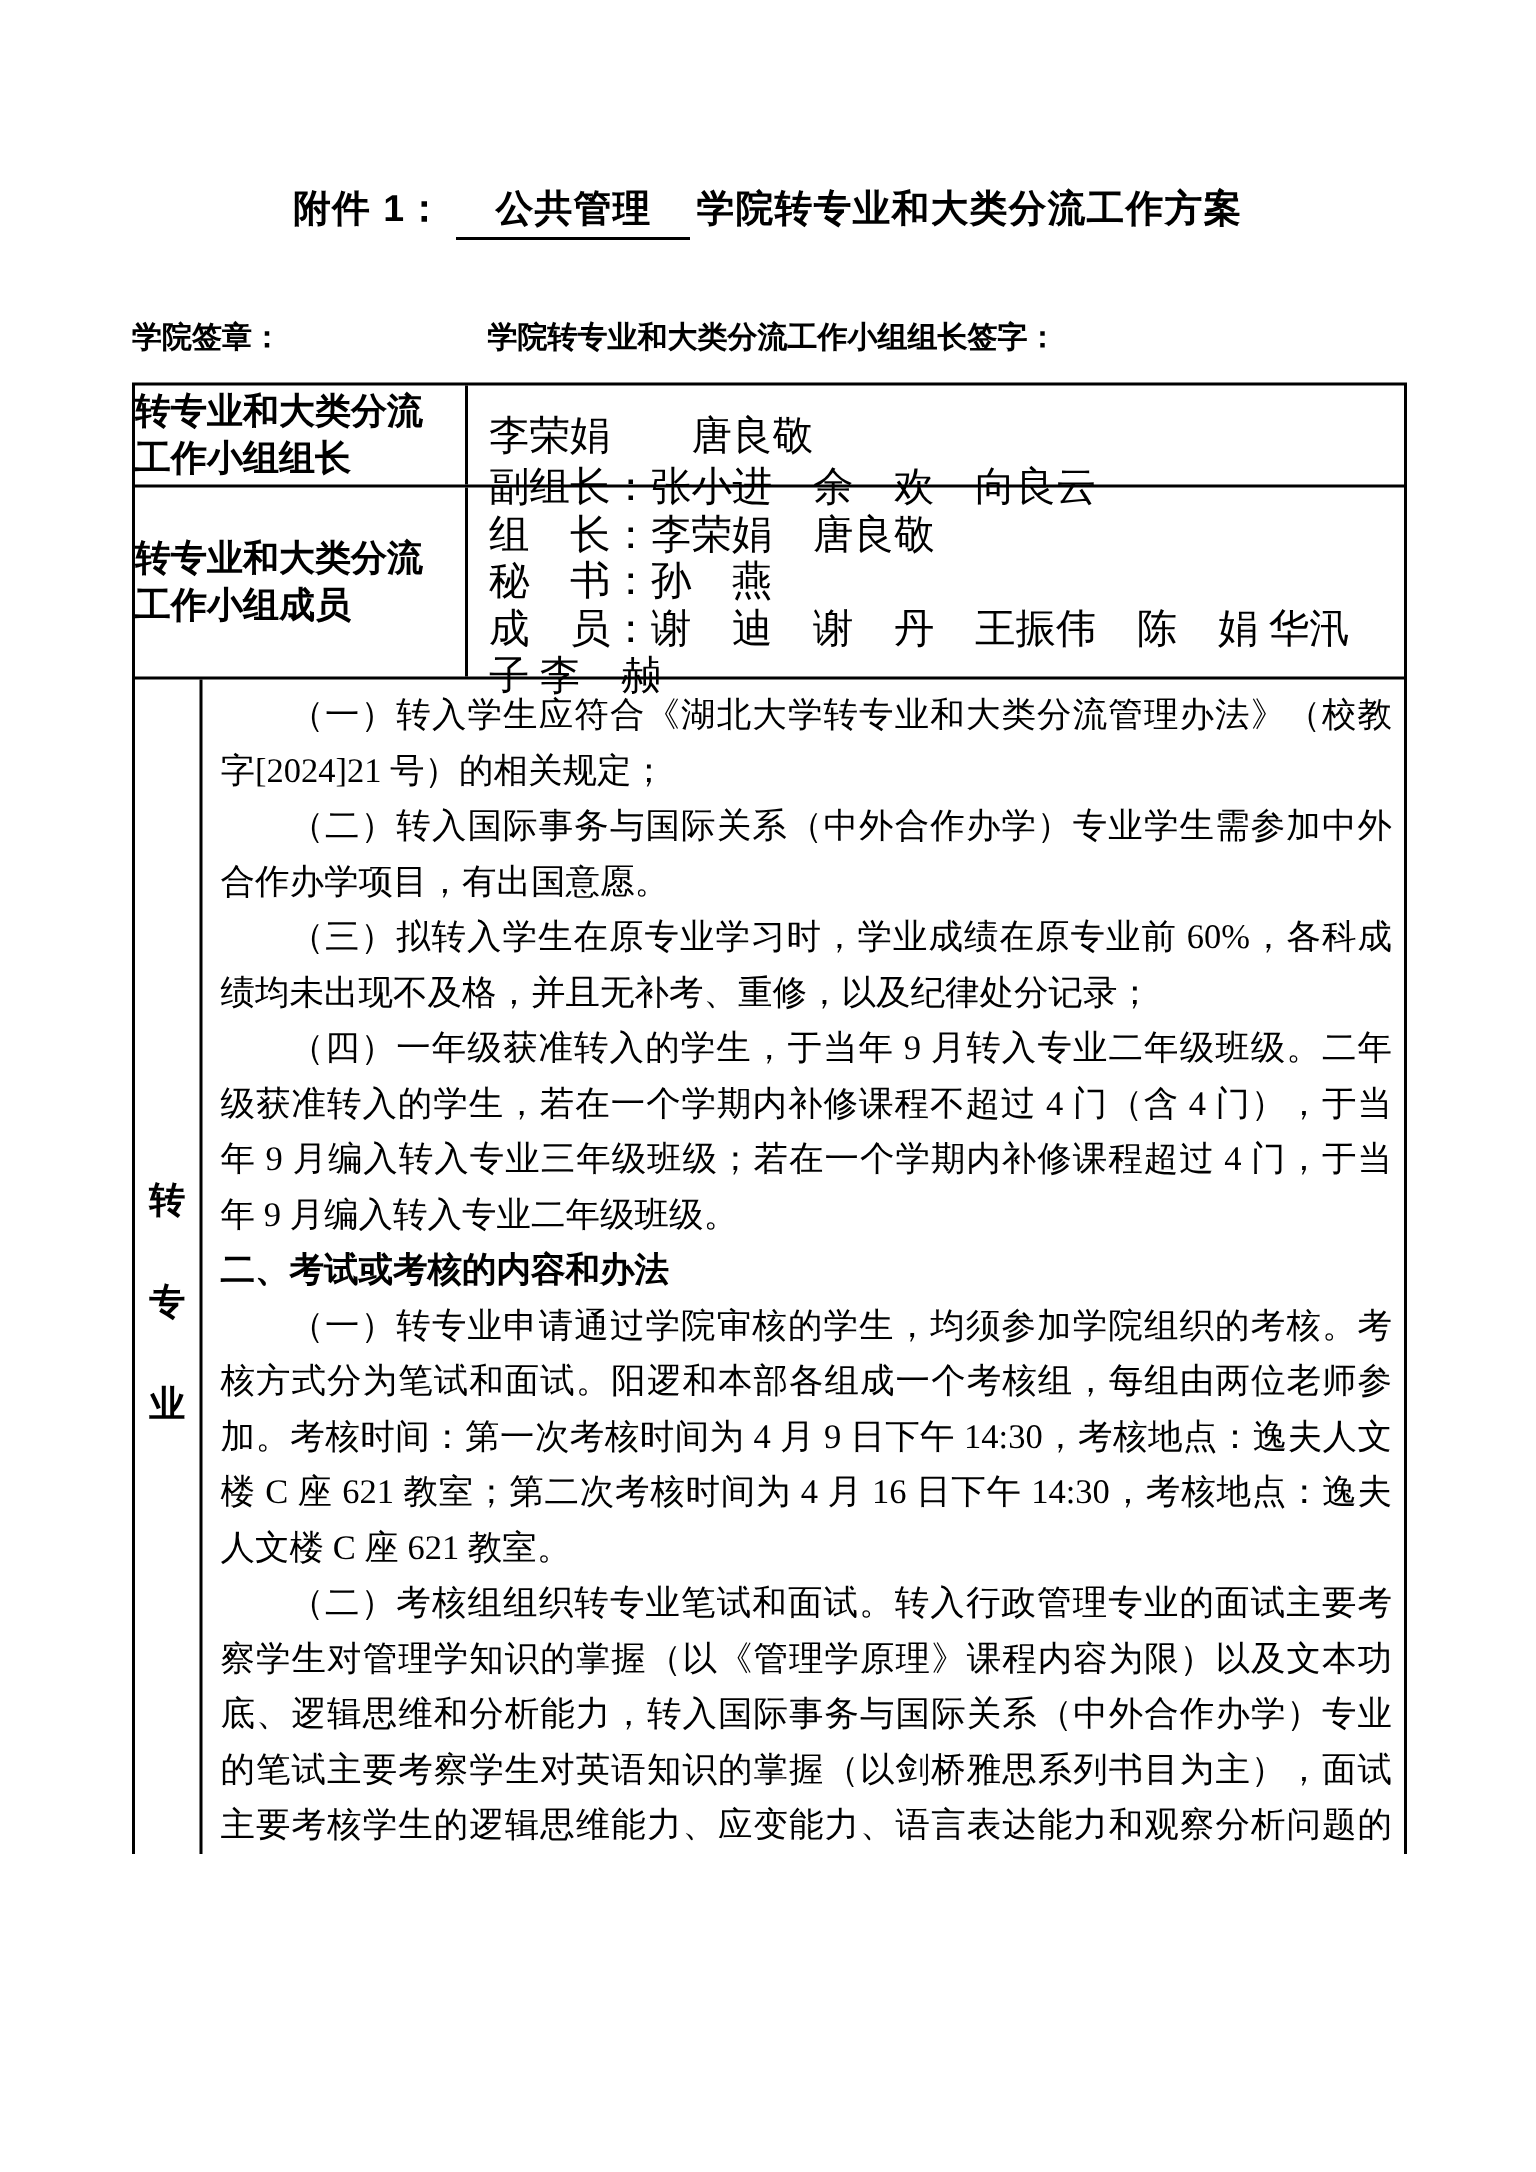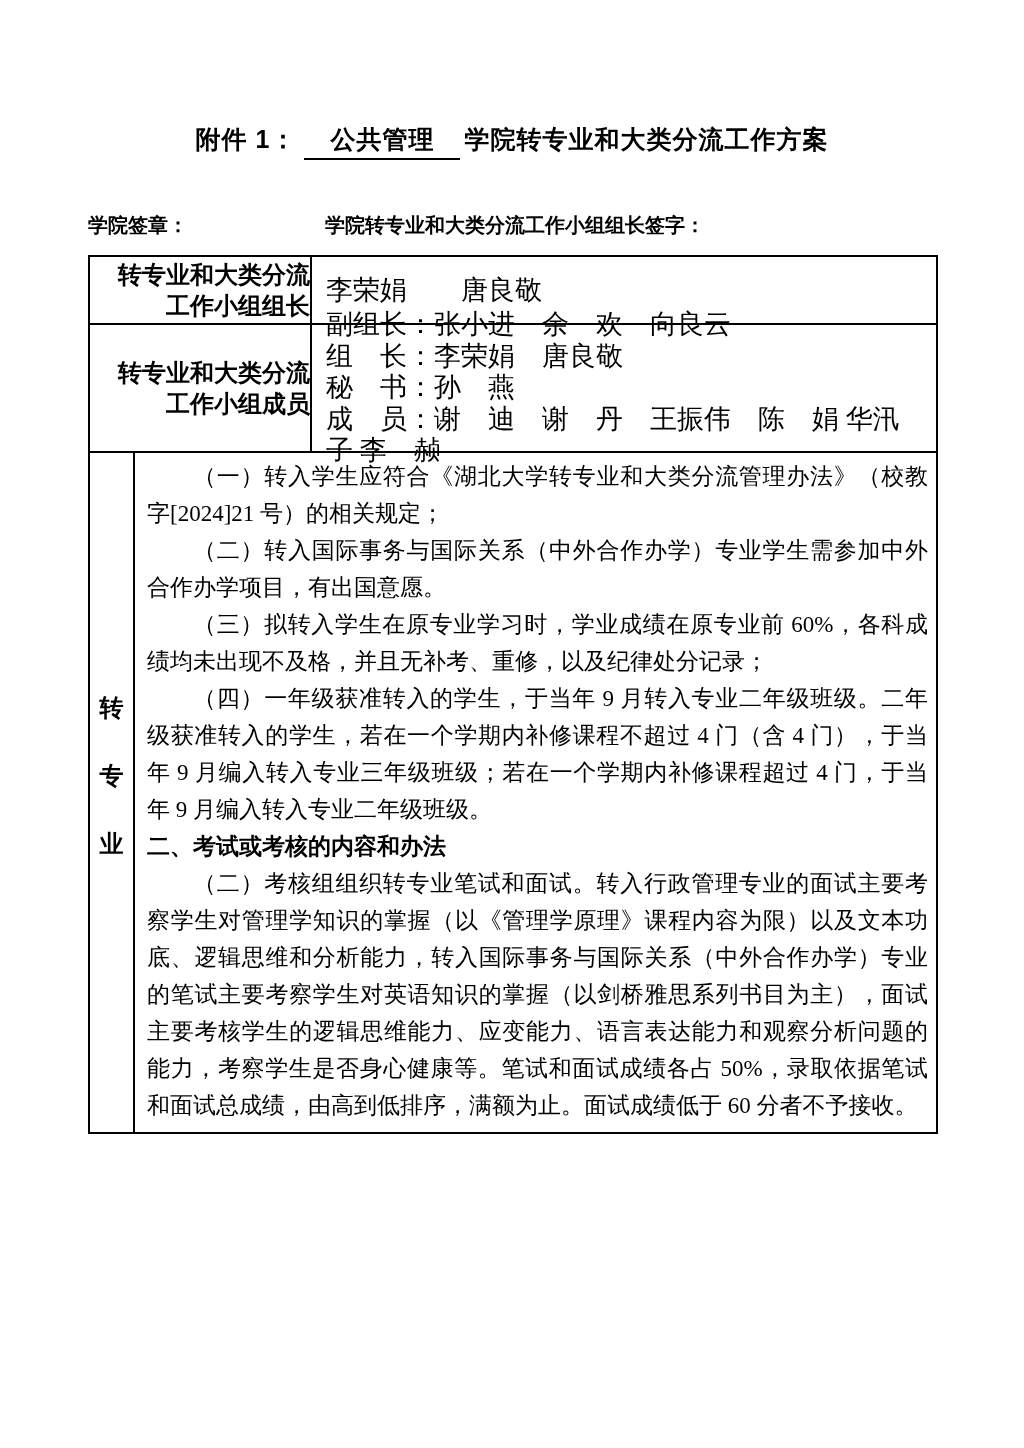--- a/index.html
+++ b/index.html
@@ -39,21 +39,21 @@
     box-sizing: border-box;
     background: #fff;
   }
   .trow { display: flex; border-top: 2px solid #000; box-sizing: border-box; }
   .trow:first-child { border-top: none; }
 
   .hcell {
     width: 222px; flex: 0 0 222px;
     border-right: 2px solid #000;
     box-sizing: border-box;
-    display: flex; flex-direction: column; justify-content: center; align-items: flex-end;
+    display: flex; flex-direction: column; justify-content: center; align-items: flex-start;
     text-align: center;
     font-family: "Liberation Sans", "DejaVu Sans", sans-serif;
     font-weight: bold; font-size: 24px; line-height: 31px;
   }
   .vcell {
     flex: 1 1 auto;
     display: flex; flex-direction: column; justify-content: center;
     padding-left: 14px; padding-right: 22px;
     font-size: 27px;
   }
@@ -132,20 +132,21 @@
         <span>转</span>
         <span>专</span>
         <span>业</span>
       </div>
       <div class="content">
         <p>（一）转入学生应符合《湖北大学转专业和大类分流管理办法》（校教字[2024]21 号）的相关规定；</p>
         <p>（二）转入国际事务与国际关系（中外合作办学）专业学生需参加中外合作办学项目，有出国意愿。</p>
         <p>（三）拟转入学生在原专业学习时，学业成绩在原专业前 60%，各科成绩均未出现不及格，并且无补考、重修，以及纪律处分记录；</p>
         <p>（四）一年级获准转入的学生，于当年 9 月转入专业二年级班级。二年级获准转入的学生，若在一个学期内补修课程不超过 4 门（含 4 门），于当年 9 月编入转入专业三年级班级；若在一个学期内补修课程超过 4 门，于当年 9 月编入转入专业二年级班级。</p>
         <div class="sec-heading">二、考试或考核的内容和办法</div>
+        <p>（一）转专业申请通过学院审核的学生，均须参加学院组织的考核。考核方式分为笔试和面试。阳逻和本部各组成一个考核组，每组由两位老师参加。考核时间：第一次考核时间为 4 月 9 日下午 14:30，考核地点：逸夫人文楼 C 座 621 教室；第二次考核时间为 4 月 16 日下午 14:30，考核地点：逸夫人文楼 C 座 621 教室。</p>
         <p>（二）考核组组织转专业笔试和面试。转入行政管理专业的面试主要考察学生对管理学知识的掌握（以《管理学原理》课程内容为限）以及文本功底、逻辑思维和分析能力，转入国际事务与国际关系（中外合作办学）专业的笔试主要考察学生对英语知识的掌握（以剑桥雅思系列书目为主），面试主要考核学生的逻辑思维能力、应变能力、语言表达能力和观察分析问题的能力，考察学生是否身心健康等。笔试和面试成绩各占 50%，录取依据笔试和面试总成绩，由高到低排序，满额为止。面试成绩低于 60 分者不予接收。</p>
       </div>
     </div>
 
   </div>
 
   <div class="footer">- 1 -</div>
 
 </div>
 

